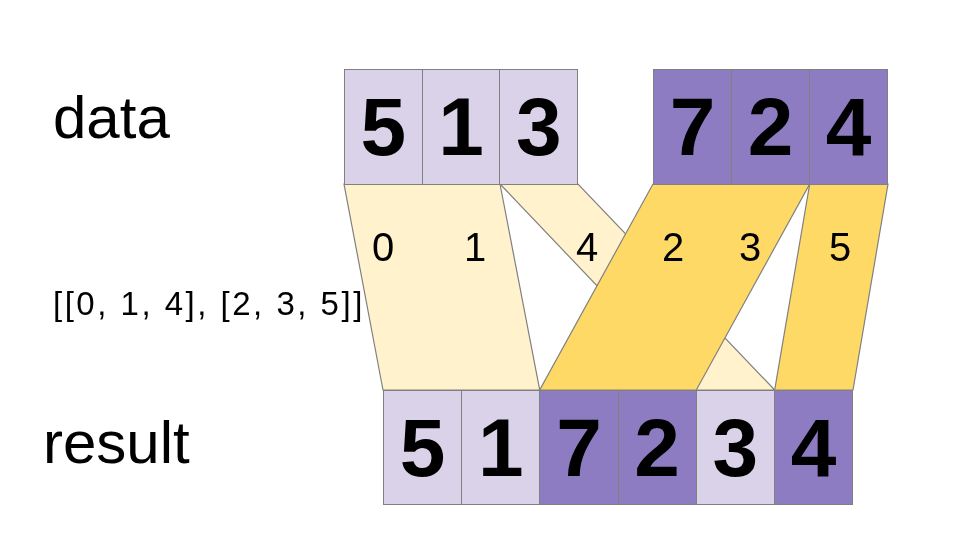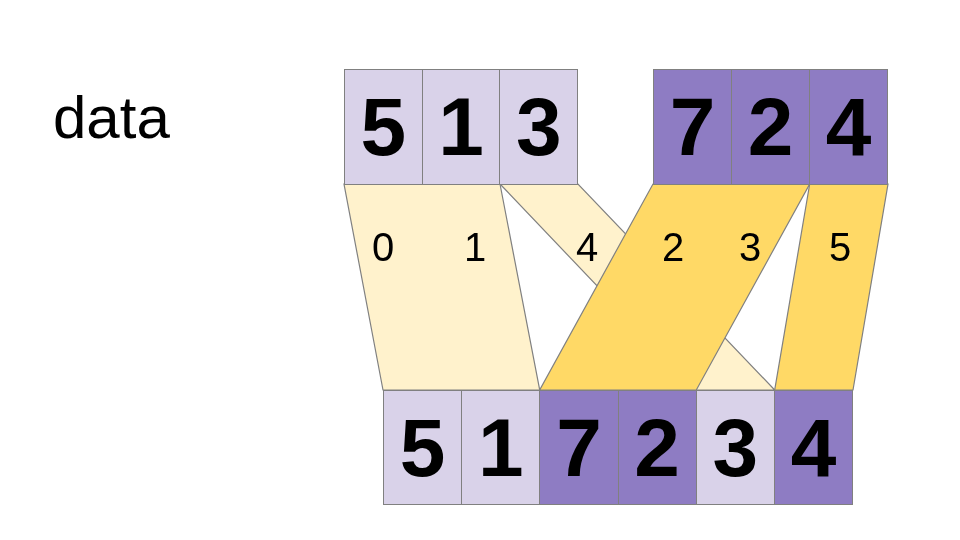--- a/index.html
+++ b/index.html
@@ -87,20 +87,22 @@
     <polygon points="500,184 578,184 774.7,390 696.3,390" fill="#FFF2CC"></polygon>
 
     <polygon points="344,184 500,184 539.7,390 383,390" fill="#FFF2CC"></polygon>
 
     <polygon points="653,184 809.7,184 696.3,390 539.7,390" fill="#FFD966"></polygon>
 
     <polygon points="809.7,184 888,184 853,390 774.7,390" fill="#FFD966"></polygon>
   </svg>
 
   <div class="label data-label">data</div>
+  <div class="label-small indices-array">[[0, 1, 4], [2, 3, 5]]</div>
+  <div class="label result-label">result</div>
 
   <div class="cell-row data-group-1" style="background-color: rgb(217, 210, 233);">
     <div class="cell">5</div>
     <div class="cell">1</div>
     <div class="cell">3</div>
   </div>
 
   <div class="cell-row data-group-2" style="background-color: rgb(142, 124, 195);">
     <div class="cell">7</div>
     <div class="cell">2</div>

